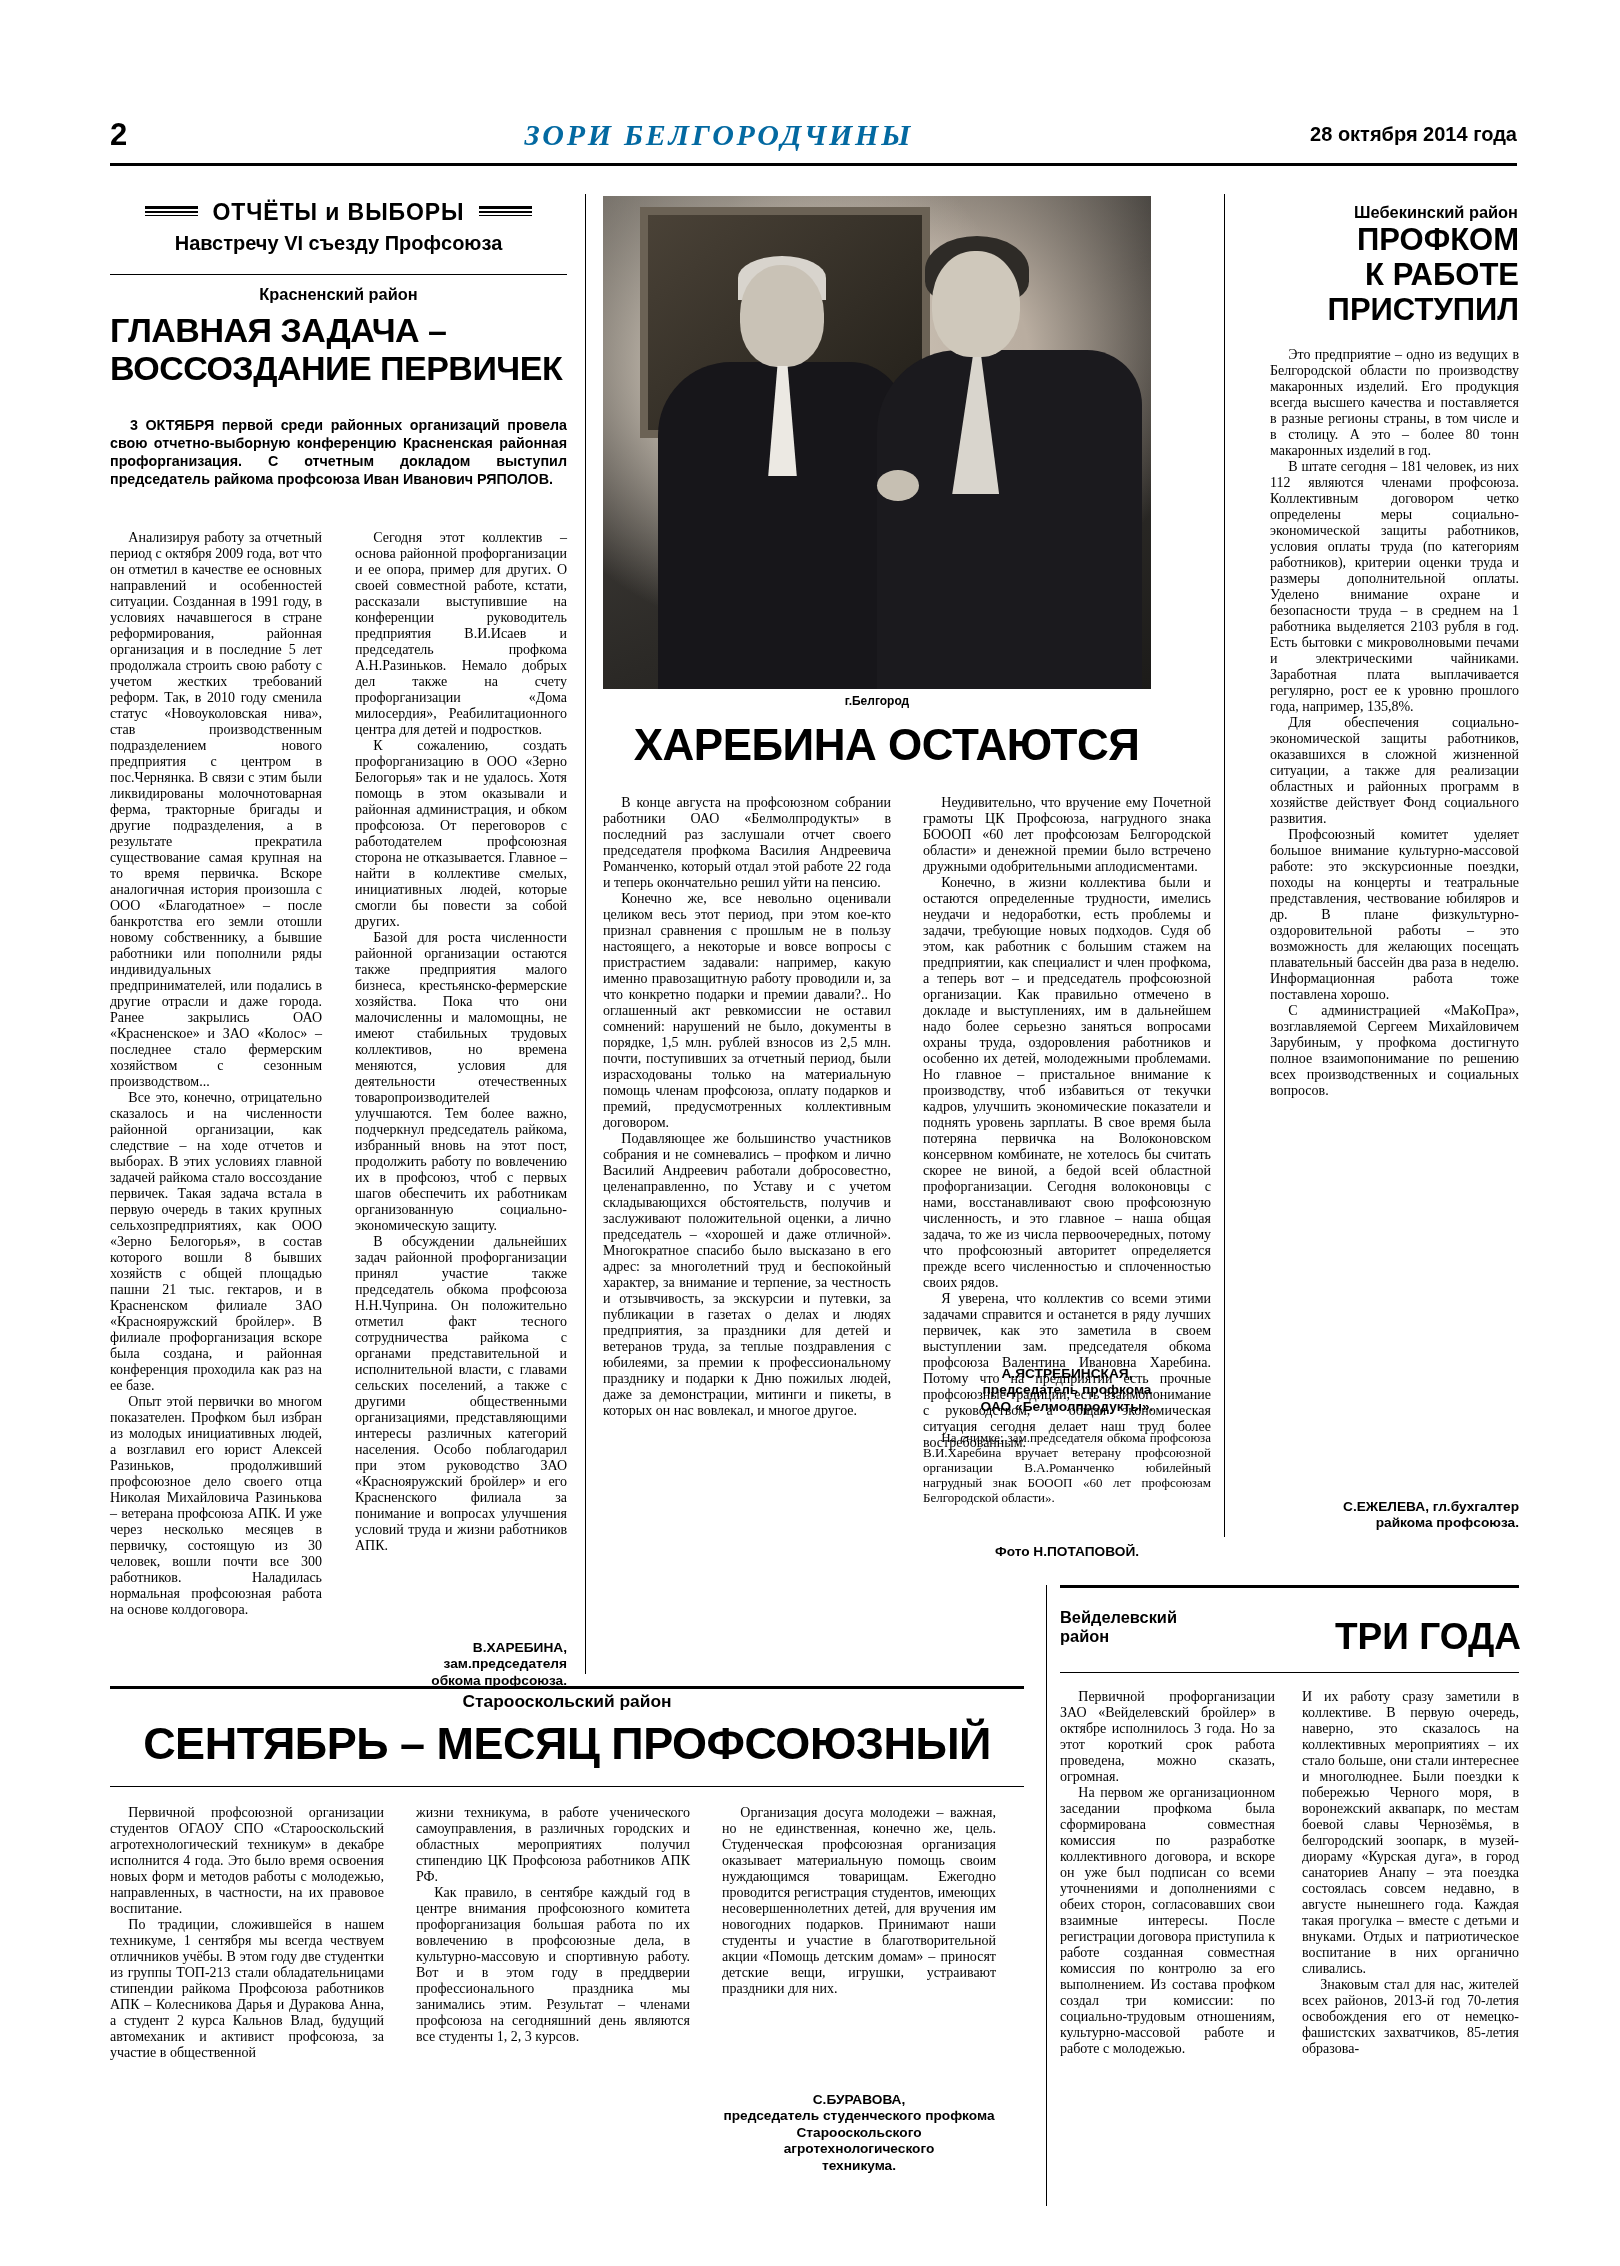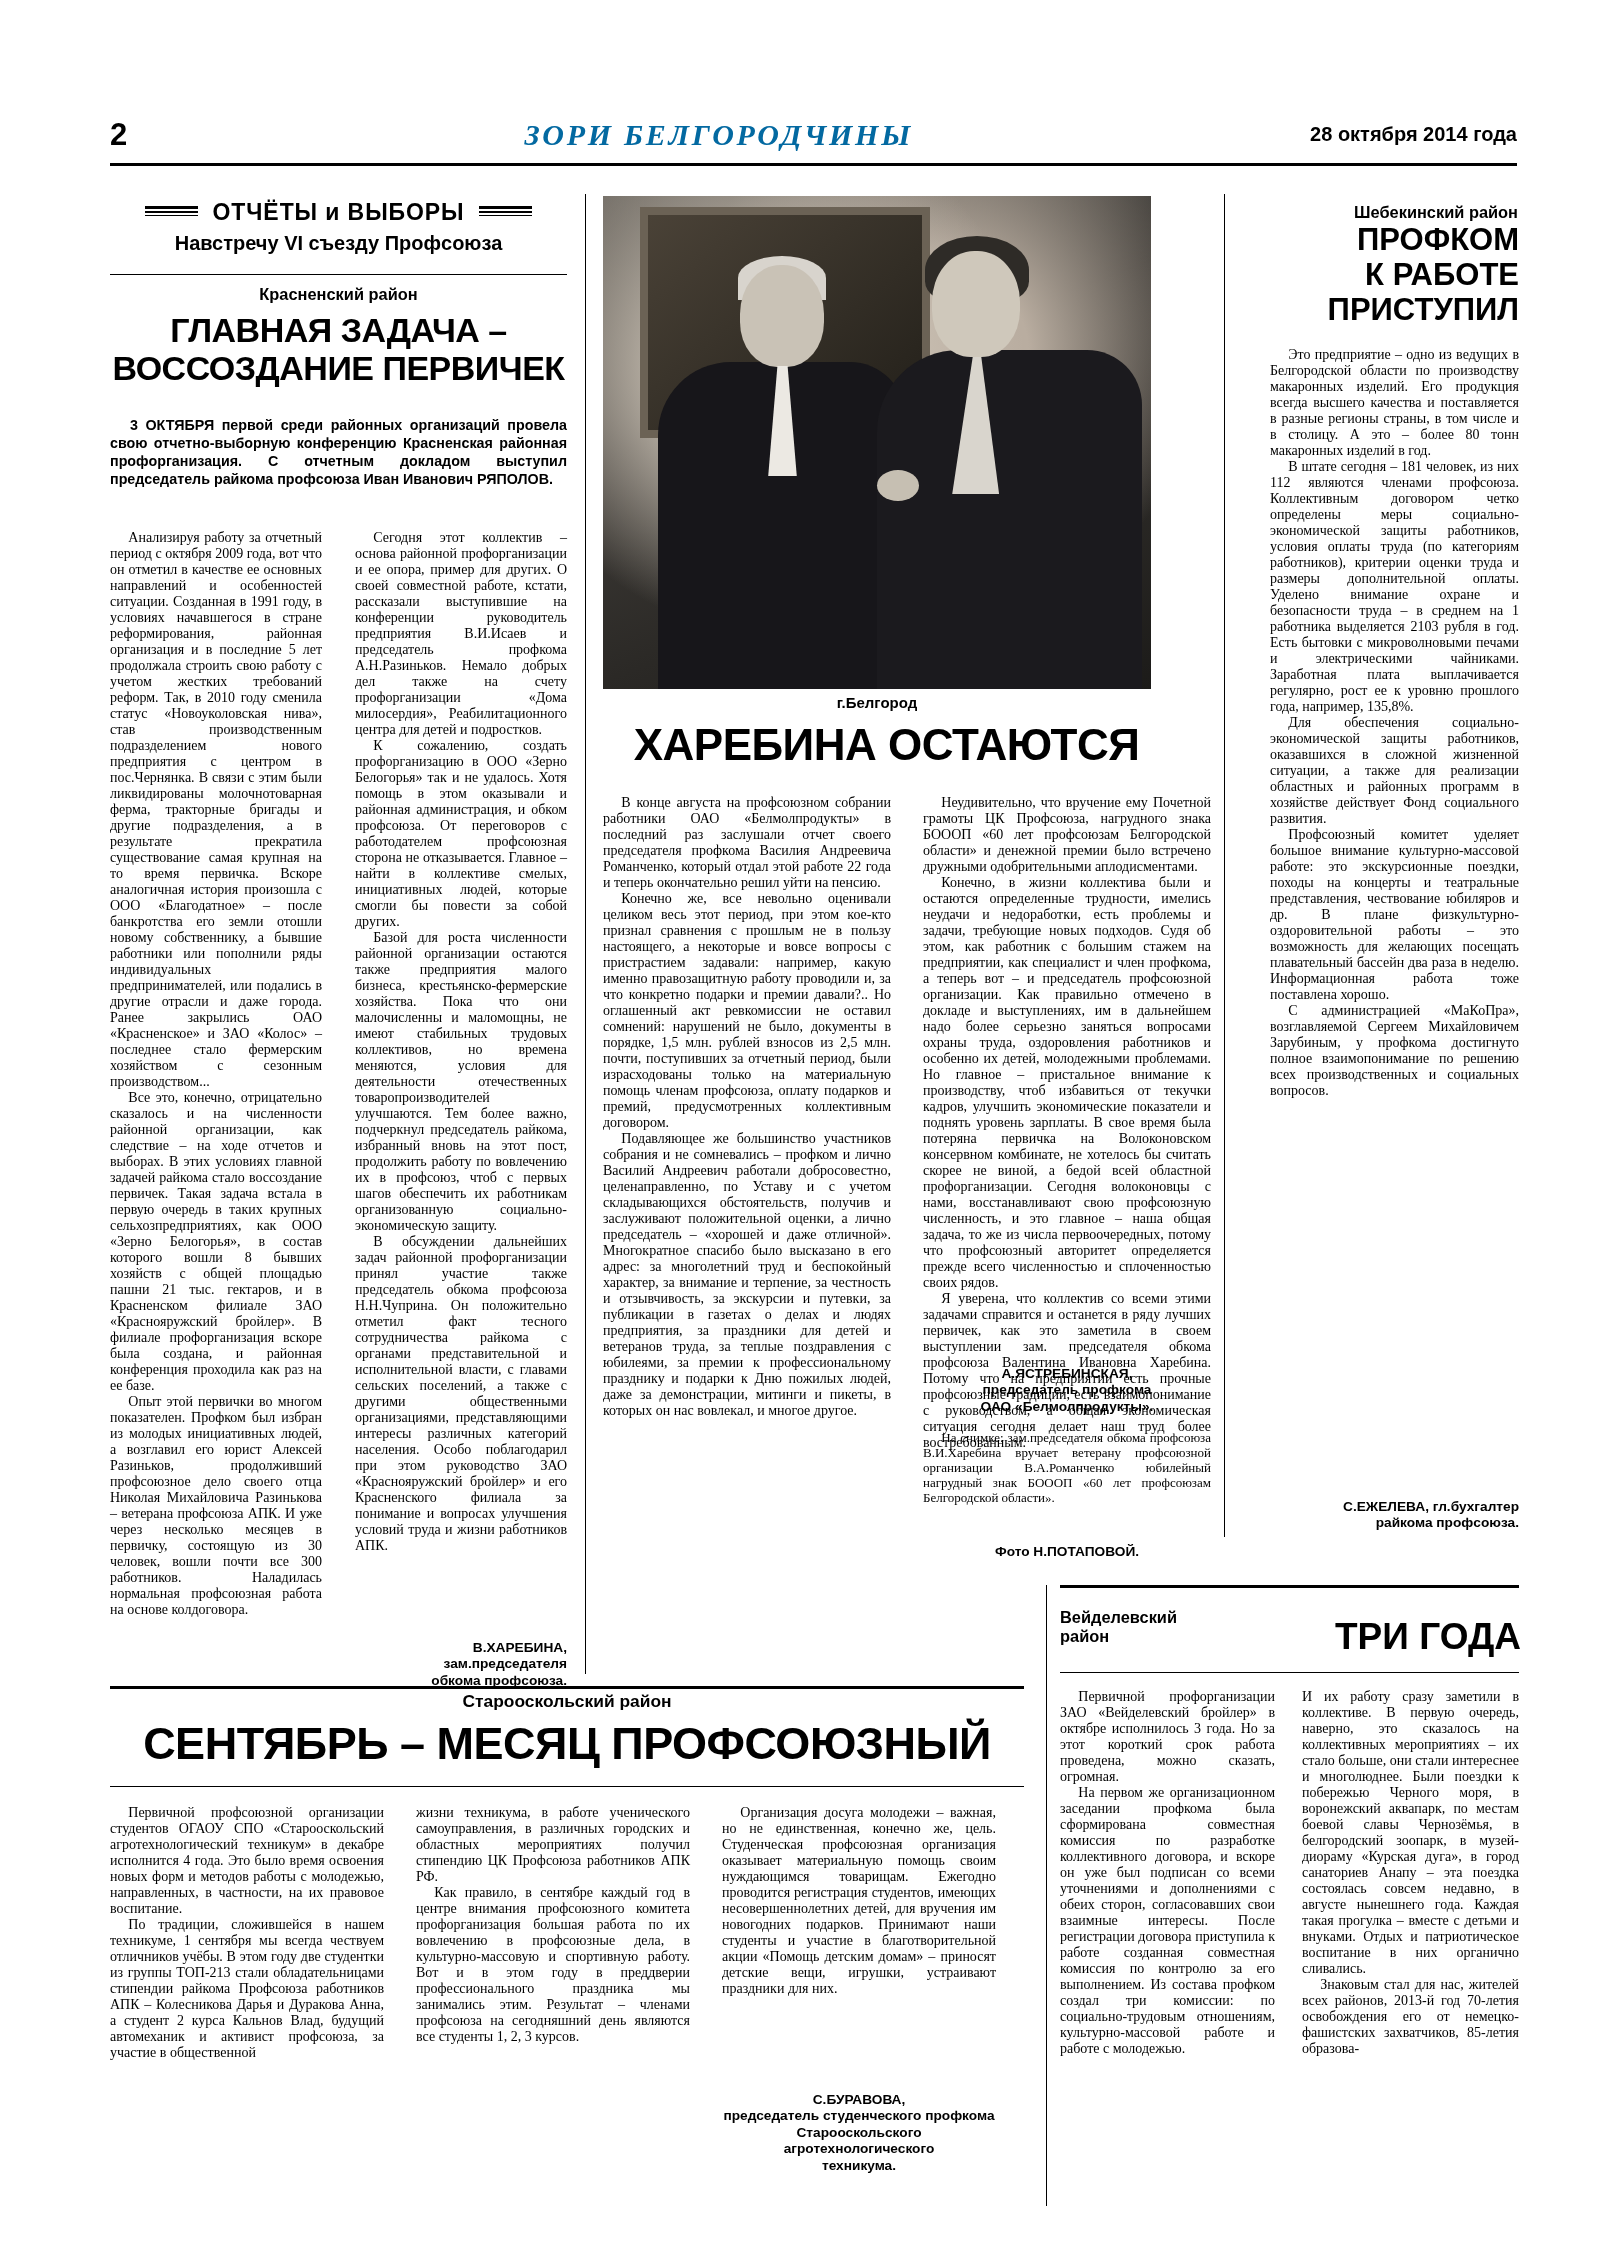--- a/index.html
+++ b/index.html
@@ -128,21 +128,21 @@
     font-size: 20px;
     font-weight: bold;
     margin-top: 5.5px;
   }
 
   .headline-1 {
     position: absolute;
     left: 110px;
     top: 311px;
     width: 457px;
-    text-align: center;
+    text-align: left;
     font-family: "Liberation Sans", sans-serif;
     font-size: 34px;
     font-weight: bold;
     line-height: 38px;
     letter-spacing: -0.5px;
   }
   .lead-1 {
     position: absolute;
     left: 110px;
     top: 416px;
@@ -240,21 +240,21 @@
   }
 
   .photo-caption {
     position: absolute;
     left: 603px;
     top: 694px;
     width: 548px;
     text-align: center;
     font-family: "Liberation Sans", sans-serif;
     font-weight: bold;
-    font-size: 15px;
+    font-size: 12px;
   }
   .headline-2 {
     position: absolute;
     left: 603px;
     top: 720px;
     width: 567px;
     text-align: center;
     font-family: "Liberation Sans", sans-serif;
     font-weight: bold;
     font-size: 44px;

